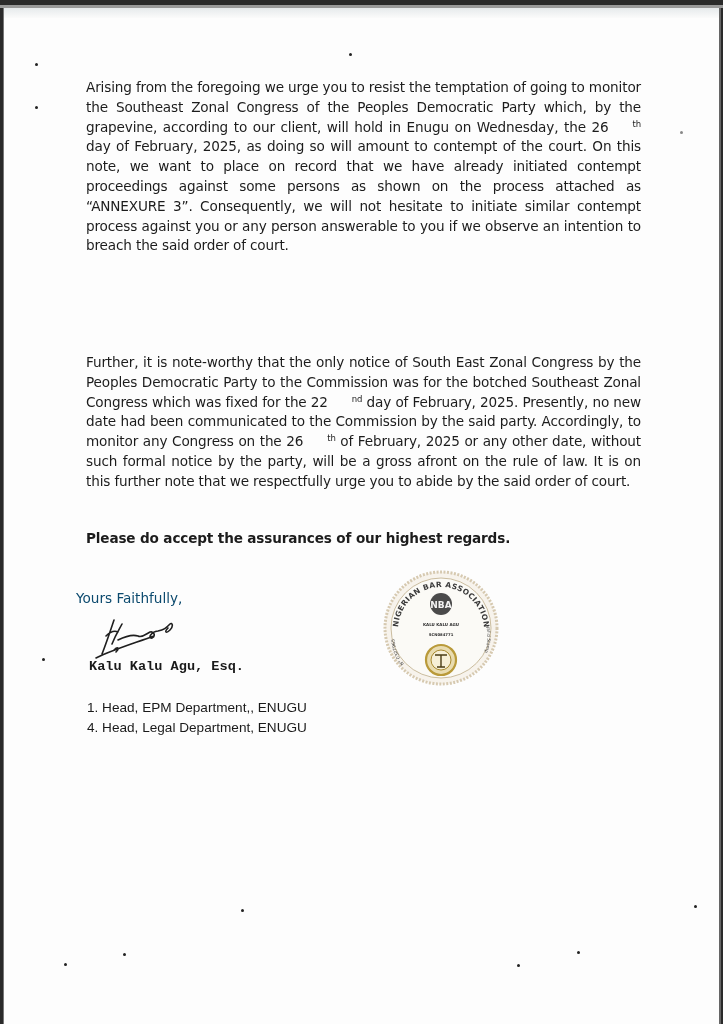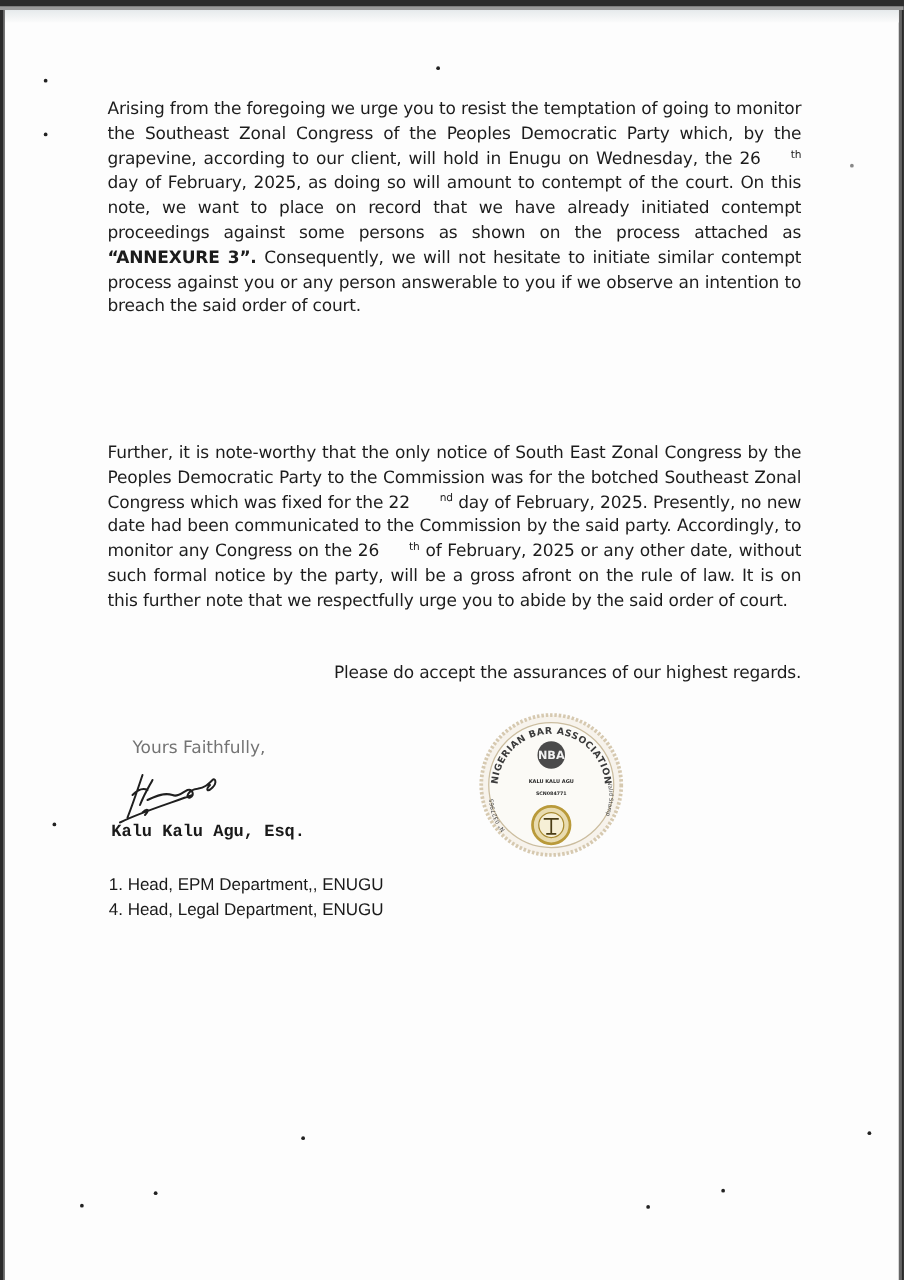--- a/index.html
+++ b/index.html
@@ -51,31 +51,31 @@
       color: #1c1c1c;
       text-align: justify;
       letter-spacing: -0.15px;
     }
     .body-text sup {
       font-size: 8.5px;
       line-height: 0;
       vertical-align: 5px;
       padding-left: 24px;
     }
-    .body-text b { font-weight: bold; }
+    .body-text b { font-weight: normal; }
     .p1 { top: 70px; }
     .p2 { top: 285px; }
     .p3 { top: 345px; }
-    .p4 { top: 521px; text-align: right; }
+    .p4 { top: 521px; text-align: left; font-weight: bold; }
     .closing {
       position: absolute;
-      left: 102px;
+      left: 72px;
       top: 582px;
       font-size: 13.6px;
-      color: #737373;
+      color: #0c4a6e;
     }
     .signature {
       position: absolute;
       left: 88px;
       top: 606px;
       width: 100px;
       height: 45px;
     }
     .signer {
       position: absolute;

